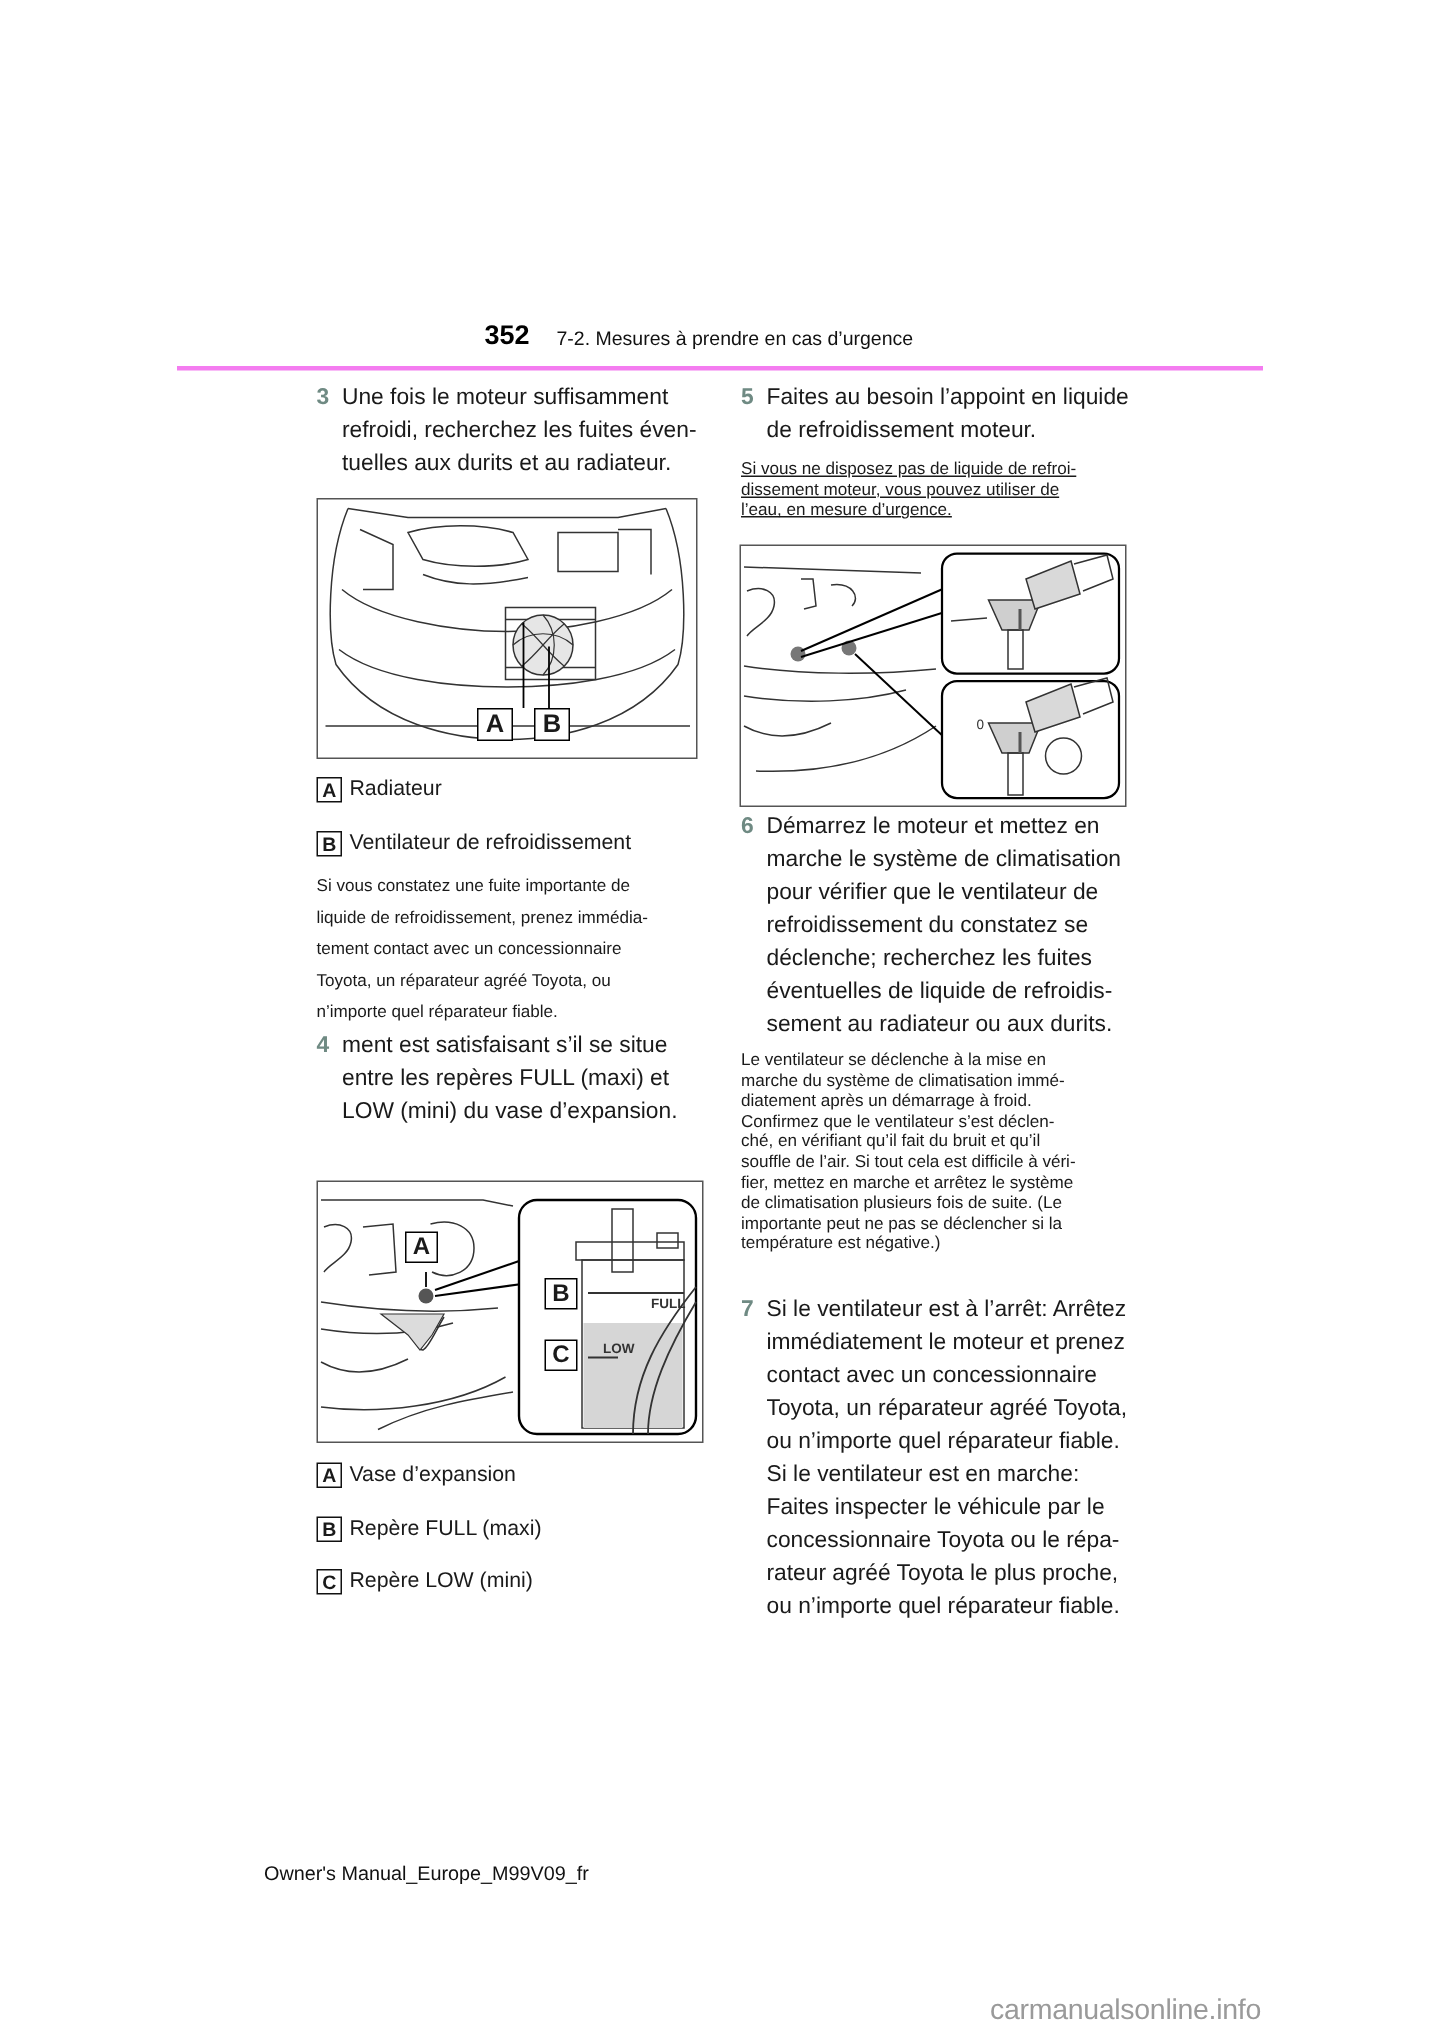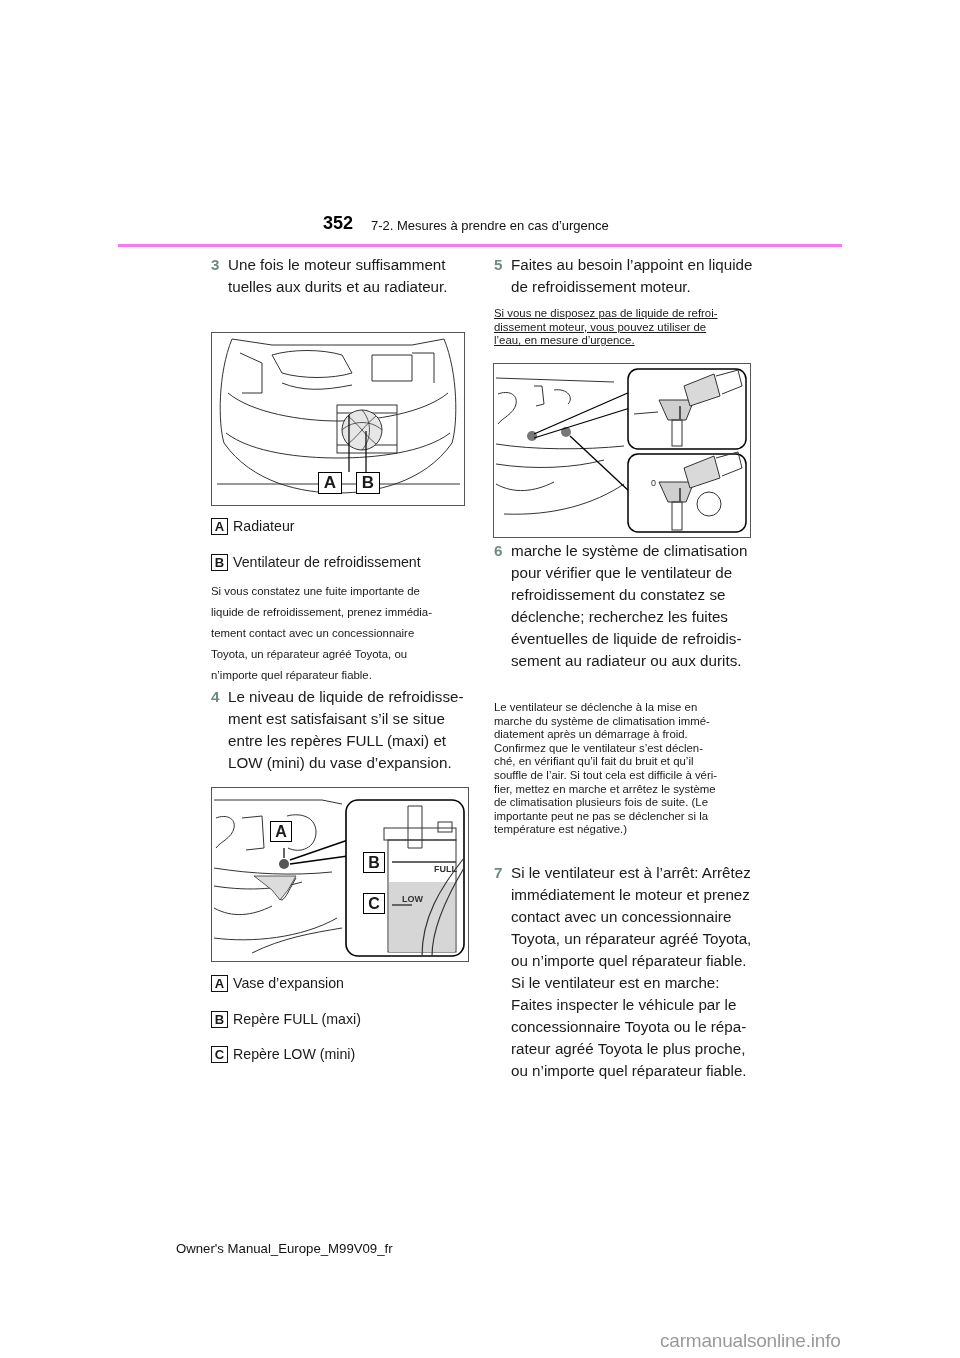--- a/index.html
+++ b/index.html
@@ -30,20 +30,21 @@
 </head>
 <body>
 
 <div class="abs page-number">352</div>
 <div class="abs section-title">7-2. Mesures à prendre en cas d’urgence</div>
 <div class="abs header-rule"></div>
 
 <div class="abs step" style="left:211px; top:254px; width:265px;">
   <span class="num">3</span>
   <span class="txt">Une fois le moteur suffisamment</span>
+  <span class="txt">refroidi, recherchez les fuites éven-</span>
   <span class="txt">tuelles aux durits et au radiateur.</span>
 </div>
 
 <div class="abs fig" style="left:211px; top:332px; width:252px; height:172px;">
   <svg width="252" height="172" viewBox="0 0 252 172">
     <g fill="none" stroke="#333" stroke-width="1">
       <path d="M20 6 L60 12 L200 12 L232 6"></path>
       <path d="M20 6 C6 40 6 90 12 110 C40 150 90 160 126 160 C162 160 212 150 240 110 C246 90 246 40 232 6"></path>
       <path d="M16 60 C40 80 90 88 126 88 C162 88 212 80 236 60"></path>
       <path d="M14 100 C40 120 90 125 126 125 C162 125 212 120 238 100"></path>
@@ -85,21 +86,20 @@
 <div class="abs note loose" style="left:211px; top:581px; width:265px;">
   <div>Si vous constatez une fuite importante de</div>
   <div>liquide de refroidissement, prenez immédia-</div>
   <div>tement contact avec un concessionnaire</div>
   <div>Toyota, un réparateur agréé Toyota, ou</div>
   <div>n’importe quel réparateur fiable.</div>
 </div>
 
 <div class="abs step" style="left:211px; top:686px; width:265px;">
   <span class="num">4</span>
-  <span class="txt">Le niveau de liquide de refroidisse-</span>
   <span class="txt">ment est satisfaisant s’il se situe</span>
   <span class="txt">entre les repères FULL (maxi) et</span>
   <span class="txt">LOW (mini) du vase d’expansion.</span>
 </div>
 
 <div class="abs fig" style="left:211px; top:787px; width:256px; height:173px;">
   <svg width="256" height="173" viewBox="0 0 256 173">
     <g fill="none" stroke="#333" stroke-width="1">
       <path d="M2 12 L110 12 L130 16"></path>
       <path d="M4 30 C14 26 24 30 22 40 C20 50 8 54 4 60"></path>
@@ -194,20 +194,21 @@
       <circle cx="215" cy="140" r="12"></circle>
     </g>
     <line x1="186" y1="42" x2="186" y2="56" stroke="#555" stroke-width="2"></line>
     <line x1="186" y1="124" x2="186" y2="138" stroke="#555" stroke-width="2"></line>
     <text x="157" y="122" font-size="9" fill="#333" font-family="Liberation Sans, sans-serif">0</text>
   </svg>
 </div>
 
 <div class="abs step" style="left:494px; top:540px; width:270px;">
   <span class="num">6</span>
+  <span class="txt">Démarrez le moteur et mettez en</span>
   <span class="txt">marche le système de climatisation</span>
   <span class="txt">pour vérifier que le ventilateur de</span>
   <span class="txt">refroidissement du constatez se</span>
   <span class="txt">déclenche; recherchez les fuites</span>
   <span class="txt">éventuelles de liquide de refroidis-</span>
   <span class="txt">sement au radiateur ou aux durits.</span>
 </div>
 
 <div class="abs note" style="left:494px; top:701px; width:270px;">
   <div>Le ventilateur se déclenche à la mise en</div>

